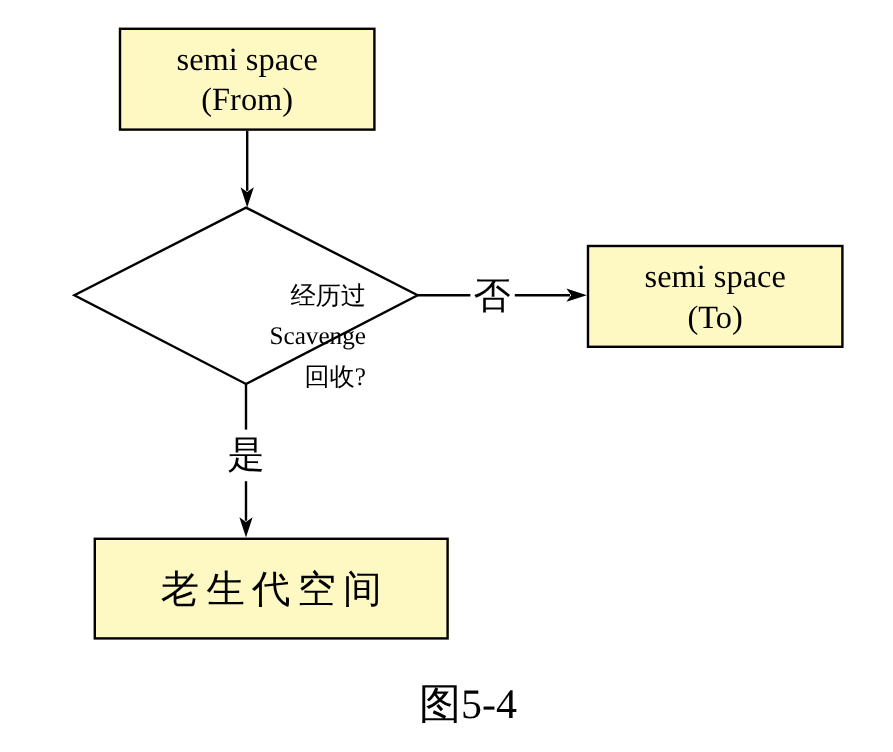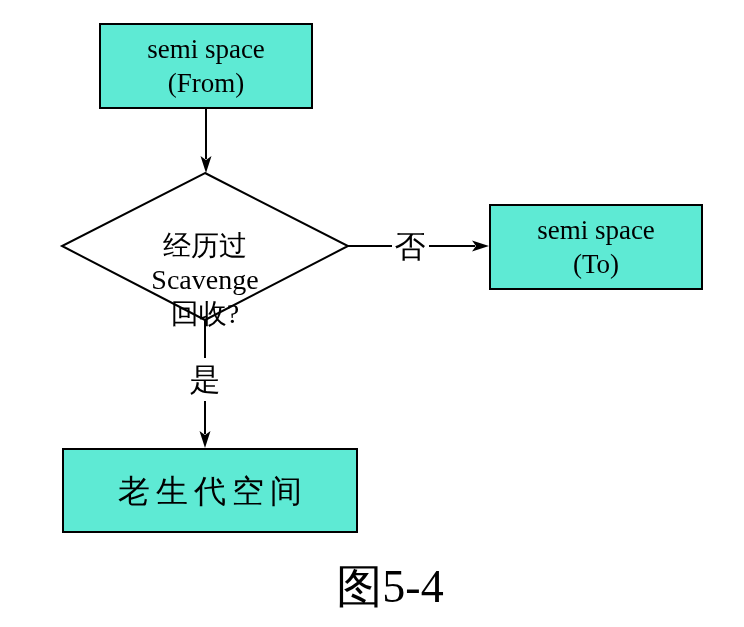--- a/index.html
+++ b/index.html
@@ -19,62 +19,62 @@
   .layer-svg {
     position: absolute;
     left: 0;
     top: 0;
     width: 744px;
     height: 627px;
   }
   .box {
     position: absolute;
     border: 2px solid #000000;
-    background: #5eead4;
+    background: #fef9c3;
     display: flex;
     align-items: center;
     justify-content: center;
     text-align: center;
     white-space: pre-line;
     font-size: 27px;
     line-height: 34px;
   }
   .box-from { left: 99px;  top: 23px;  width: 210px; height: 82px; }
   .box-to   { left: 489px; top: 204px; width: 210px; height: 82px; }
-  .box-old  { left: 62px;  top: 448px; width: 286px; height: 81px;
+  .box-old  { left: 78px;  top: 448px; width: 286px; height: 81px;
               font-size: 32px; letter-spacing: 6px; padding-left: 6px; }
   .diamond-text {
     position: absolute;
     left: 105px;
     top: 195px;
     width: 200px;
-    text-align: center;
+    text-align: right;
     white-space: pre-line;
-    font-size: 28px;
+    font-size: 21px;
     line-height: 34px;
   }
   .edge-label {
     position: absolute;
     transform: translate(-50%, -50%);
     font-size: 31px;
     line-height: 31px;
     background: #ffffff;
     padding: 0 2px;
   }
   .label-no  { left: 410px; top: 246px; }
   .label-yes { left: 205px; top: 379px; }
   .caption {
     position: absolute;
     left: 390px;
     top: 587px;
     transform: translate(-50%, -50%);
     display: flex;
     align-items: center;
     gap: 24px;
-    font-size: 46px;
+    font-size: 35px;
     white-space: nowrap;
   }
 </style>
 </head>
 <body>
 
 <div class="canvas">
 
   <svg class="layer-svg" viewBox="0 0 744 627" xmlns="http://www.w3.org/2000/svg">
 

